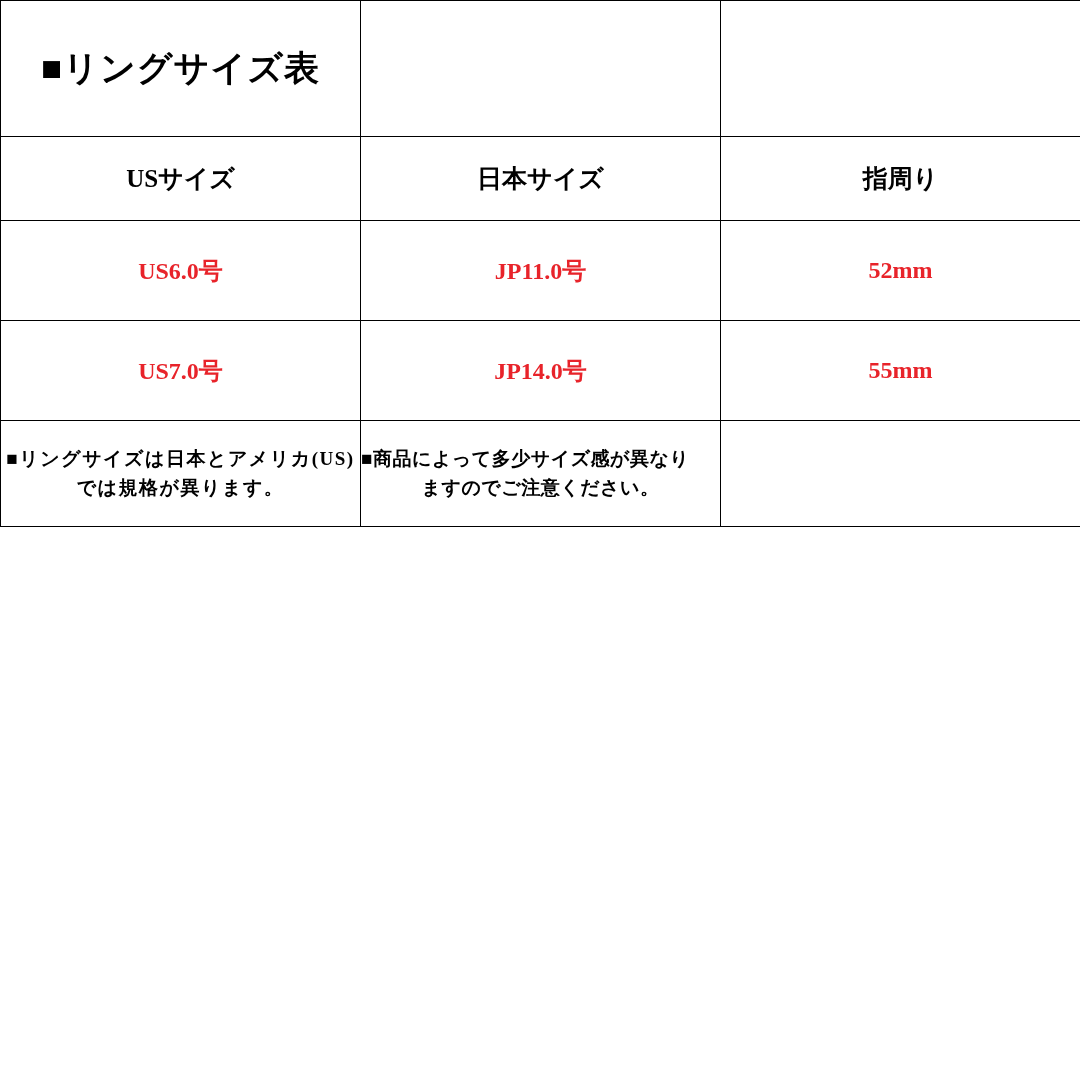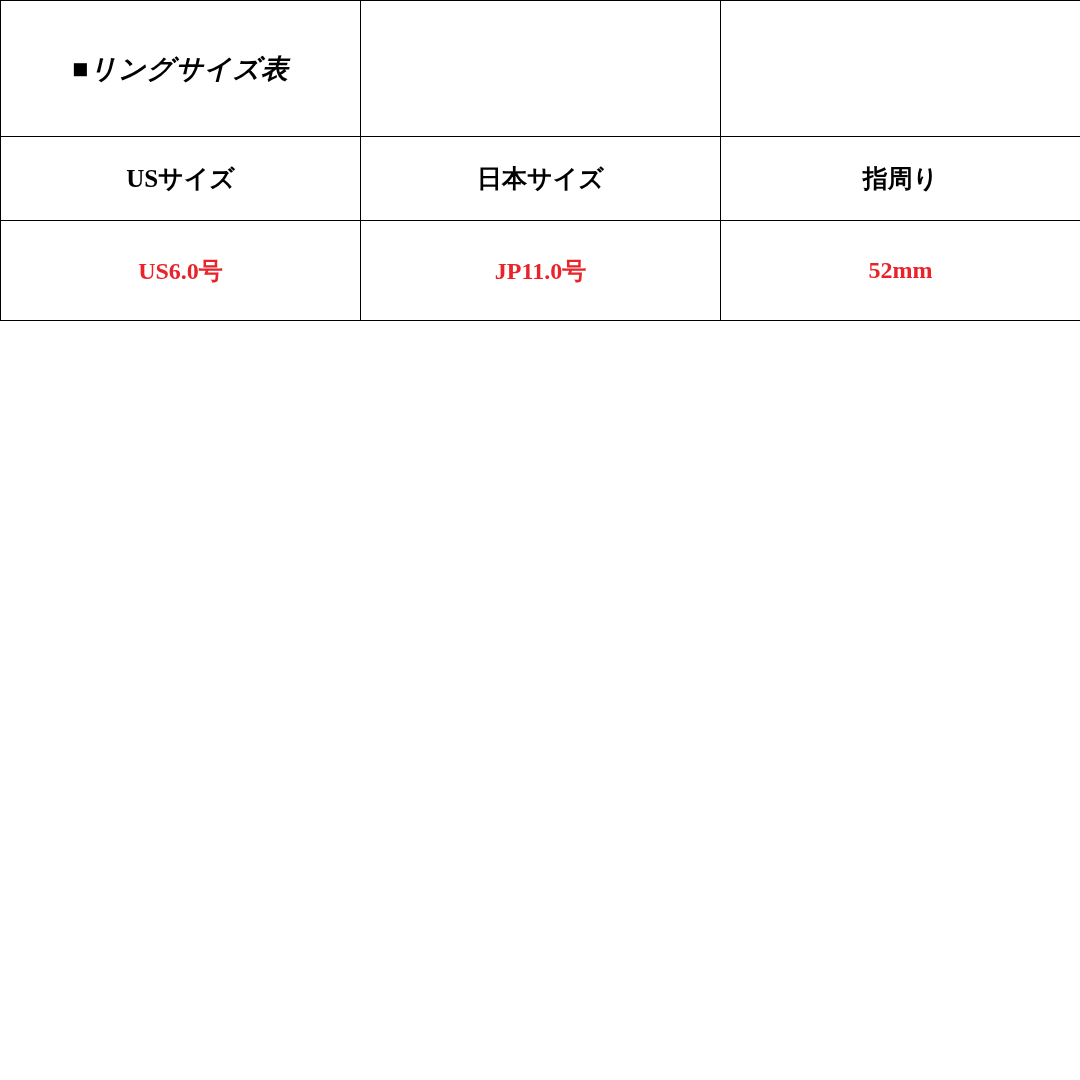--- a/index.html
+++ b/index.html
@@ -33,25 +33,24 @@
     padding: 0;
   }
   
   col.c1 { width: 360px; }
   col.c2 { width: 360px; }
   col.c3 { width: 360px; }
 
   
   tr.title-row td { height: 135px; }
   .title-cell {
-    font-size: 27px;
+    font-size: 35px;
     letter-spacing: 1px;
     text-align: center;
     padding-left: 0;
-    font-style: italic;
   }
   .title-cell .title-text {
     display: inline-block;
   }
 
   
   tr.header-row td { height: 83px; }
   .header-cell { font-size: 25px; }
 
   
@@ -105,20 +104,33 @@
         <td class="header-cell">指周り</td>
       </tr>
 
       <tr class="data-row">
         <td class="data-cell red">US6.0号</td>
         <td class="data-cell red">JP11.0号</td>
         <td class="data-cell red">52mm</td>
       </tr>
 
 
+      <tr class="data-row">
+        <td class="data-cell red">US7.0号</td>
+        <td class="data-cell red">JP14.0号</td>
+        <td class="data-cell red">55mm</td>
+      </tr>
 
 
 
 
 
+      <tr class="note-row">
+        <td class="note-cell note-left">■リングサイズは日本とアメリカ(US)では規格が異ります。</td>
+        <td class="note-cell note-center">
+          <span class="l1">■商品によって多少サイズ感が異なり</span>
+          <span class="l2">ますのでご注意ください。</span>
+        </td>
+        <td class="note-cell note-empty"></td>
+      </tr>
     </tbody>
   </table>
 </div>
 
 </body></html>

